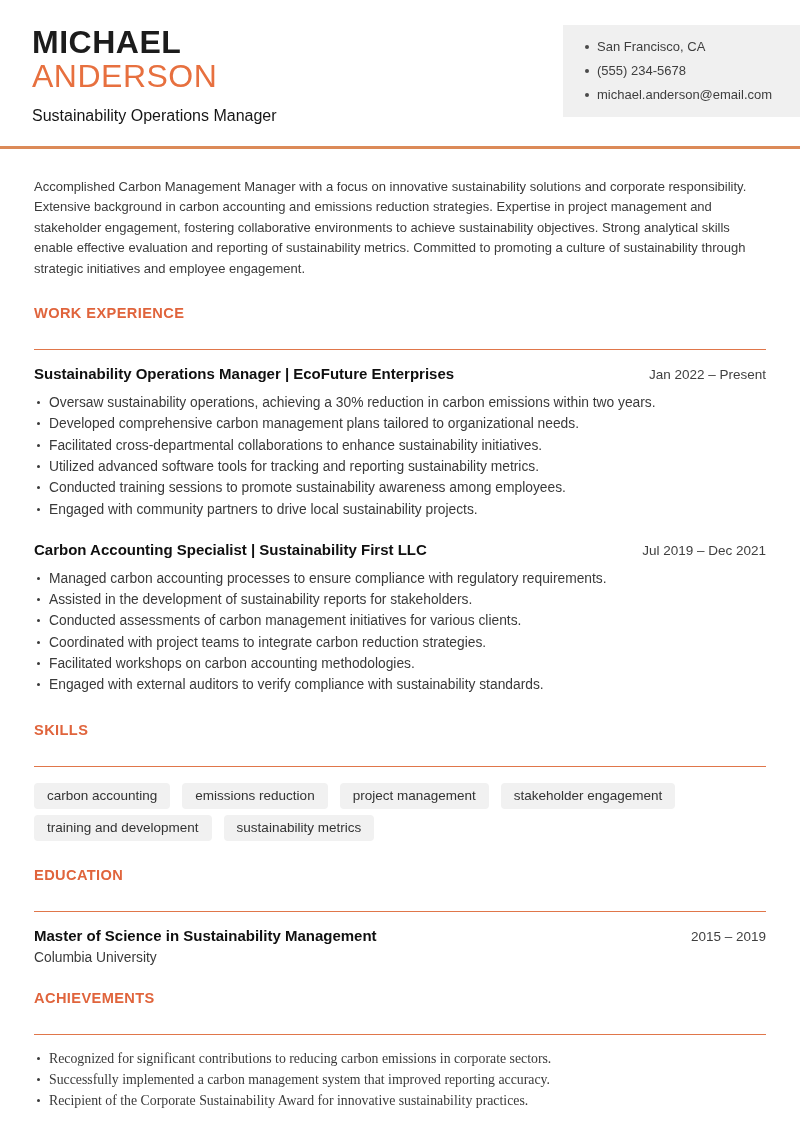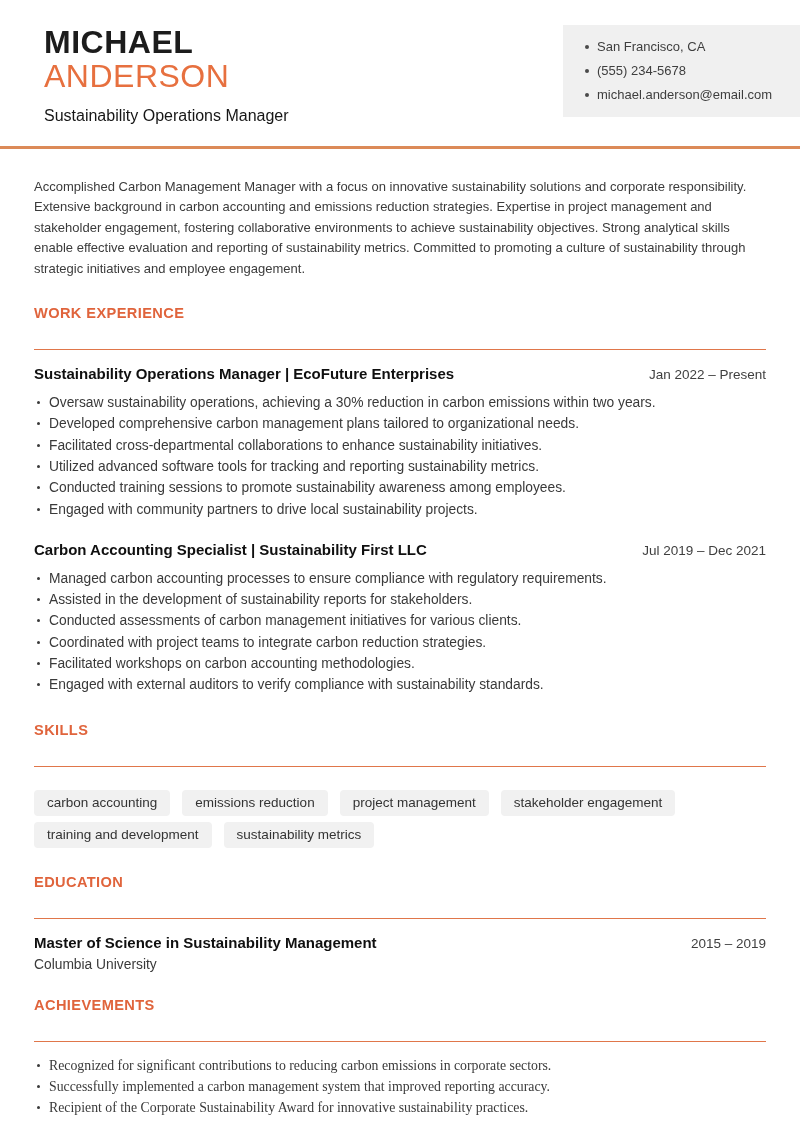--- a/index.html
+++ b/index.html
@@ -5,21 +5,21 @@
   * { margin: 0; padding: 0; box-sizing: border-box; }
   html, body { background: #ffffff; }
   body {
     width: 800px;
     height: 1130px;
     font-family: "Liberation Sans", "DejaVu Sans", sans-serif;
     color: #3a3a3a;
     overflow: hidden;
     position: relative;
   }
-  .header { position: relative; padding: 26px 34px 0 44px; }
+  .header { position: relative; padding: 26px 34px 0 32px; }
   .name-block { line-height: 1; }
   .first-name {
     font-size: 32px; font-weight: 800; letter-spacing: 0.5px;
     color: #1c1c1c; line-height: 32px;
   }
   .last-name {
     font-size: 32px; font-weight: 400; letter-spacing: 0.5px;
     color: #e7703f; line-height: 32px; margin-top: 2px;
   }
   .headline { margin-top: 15px; font-size: 16px; color: #161616; font-weight: 400; }
@@ -57,21 +57,21 @@
   .entry-dates { font-size: 13.5px; color: #3f3f3f; white-space: nowrap; }
   ul.bullets { list-style: none; margin-top: 10px; }
   ul.bullets li {
     position: relative; padding-left: 15px;
     font-size: 13.8px; color: #3a3a3a; line-height: 21.3px;
   }
   ul.bullets li::before {
     content: ""; position: absolute; left: 3px; top: 9px;
     width: 3px; height: 3px; border-radius: 50%; background: #3a3a3a;
   }
-  .chip-list { display: flex; flex-wrap: wrap; gap: 6px 12px; margin-top: 23px; }
+  .chip-list { display: flex; flex-wrap: wrap; gap: 6px 12px; margin-top: 16px; }
   .chip {
     background: #f1f1f1; border-radius: 4px; padding: 6px 13px;
     font-size: 13.5px; color: #333333; line-height: 14px;
   }
   .edu-school { margin-top: 6px; font-size: 13.8px; color: #3a3a3a; }
   .section-achievements { margin-top: 25px; }
   .section-achievements ul.bullets { margin-top: 13px; font-family: Liberation Serif, serif; }
   .section-languages { margin-top: 29px; }
 </style>
 </head>

